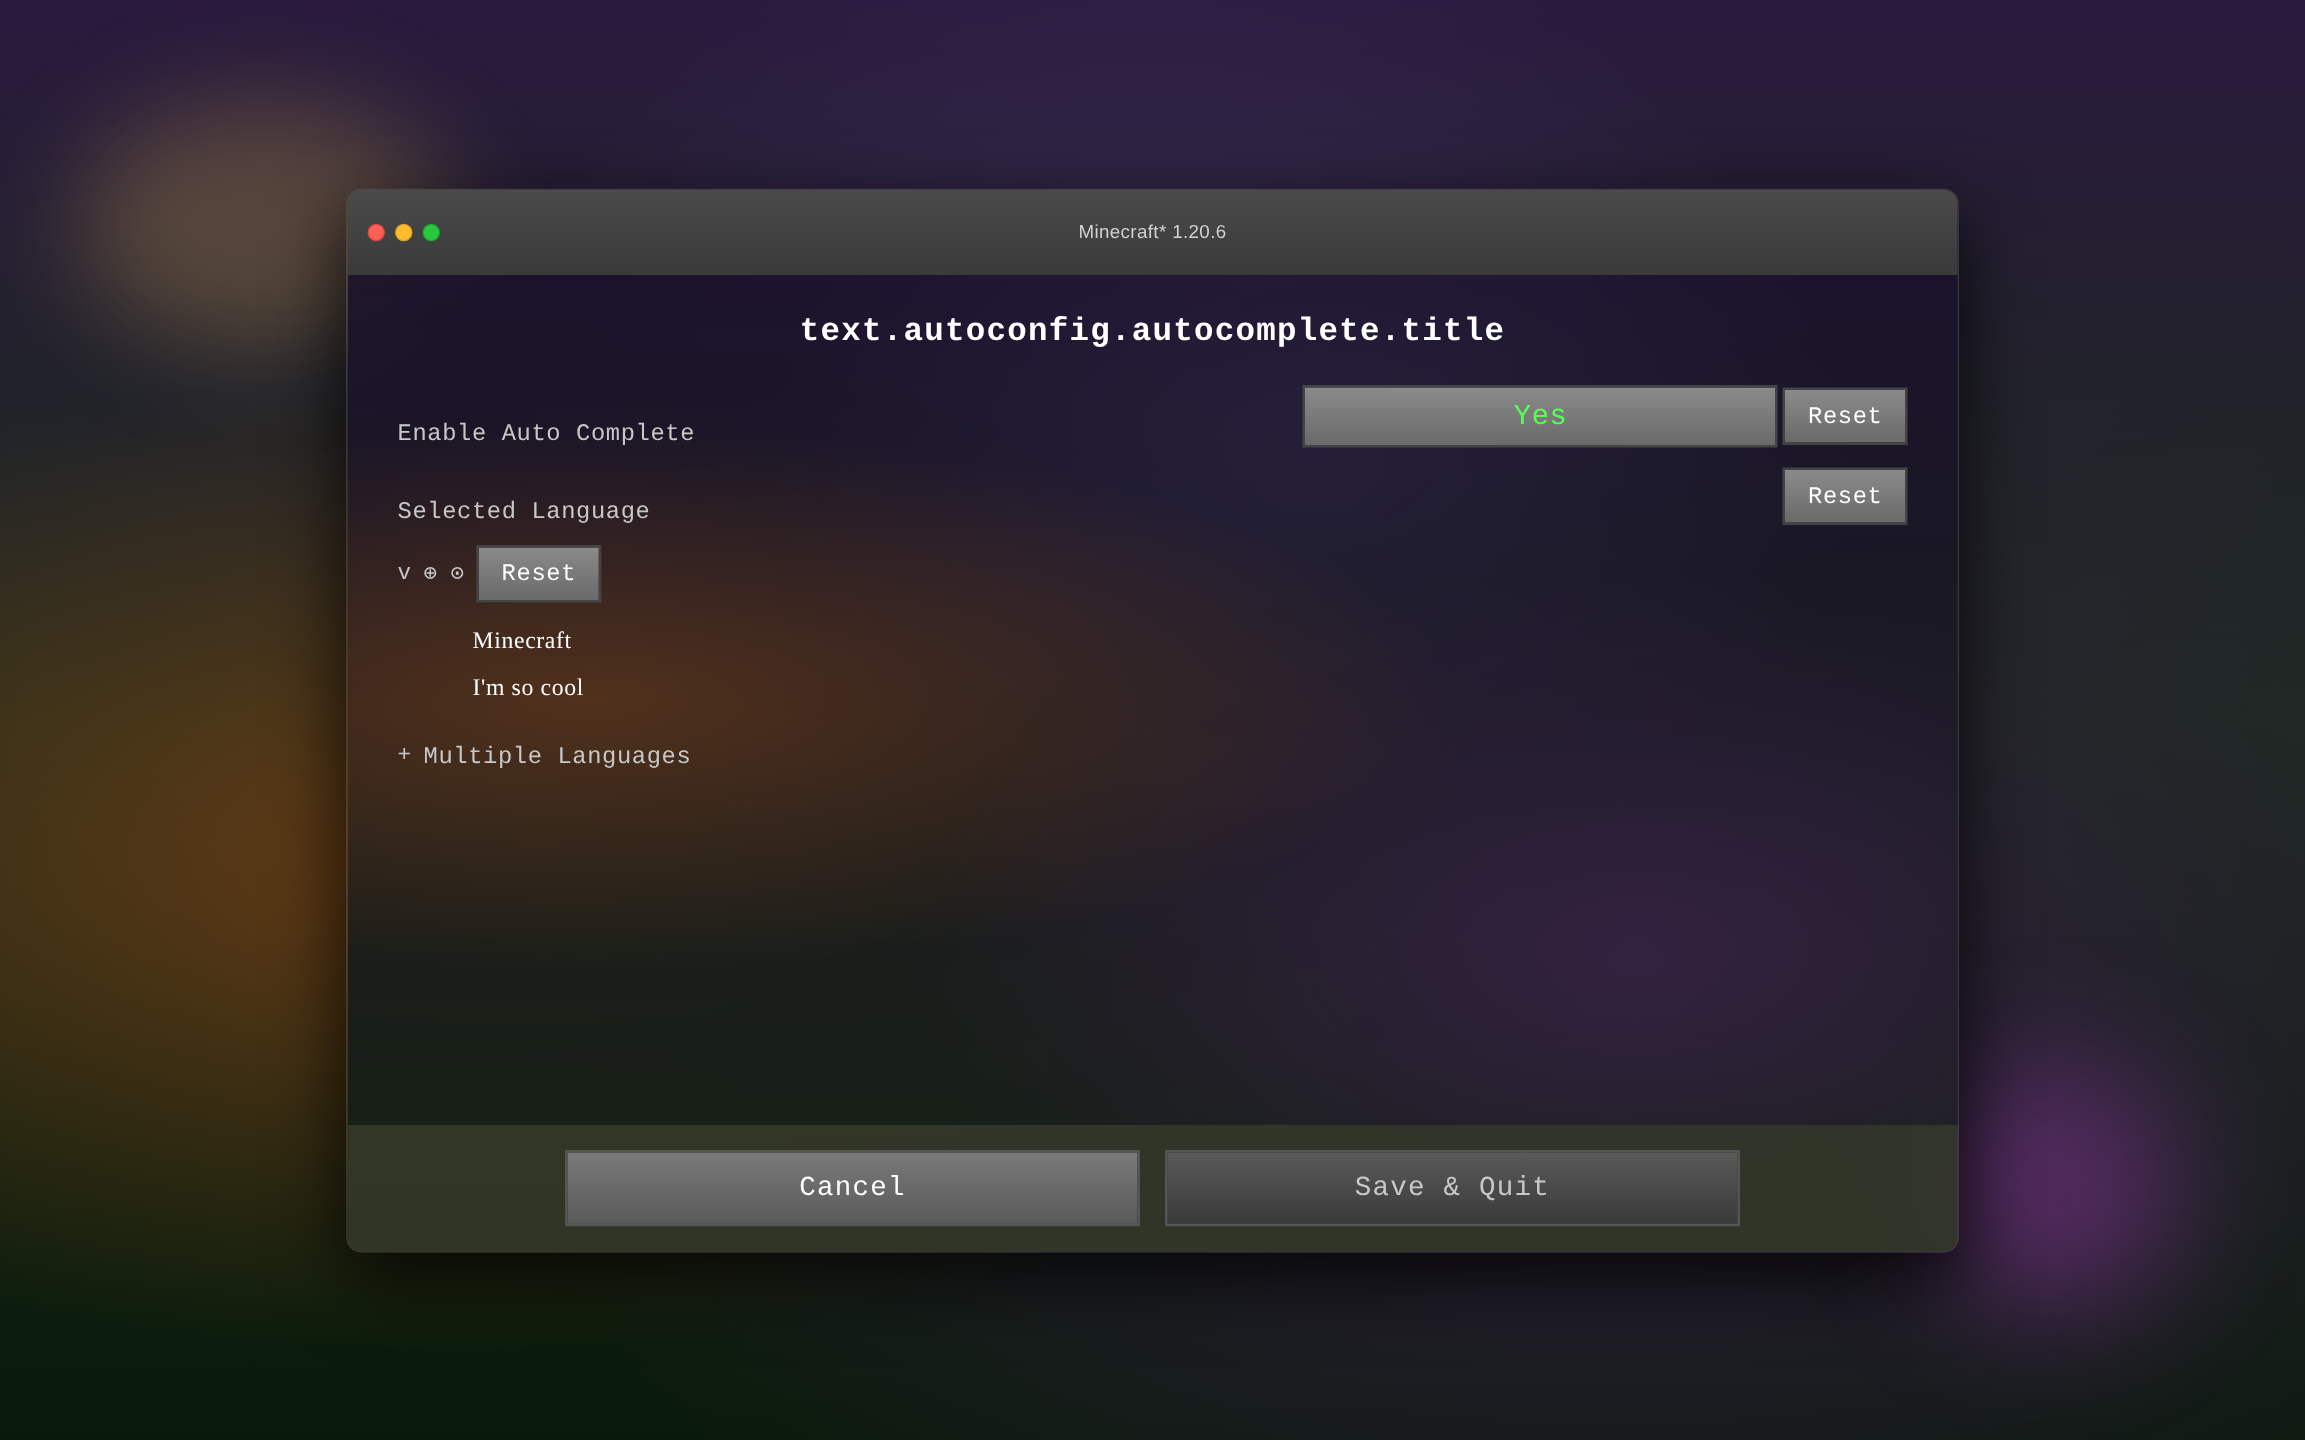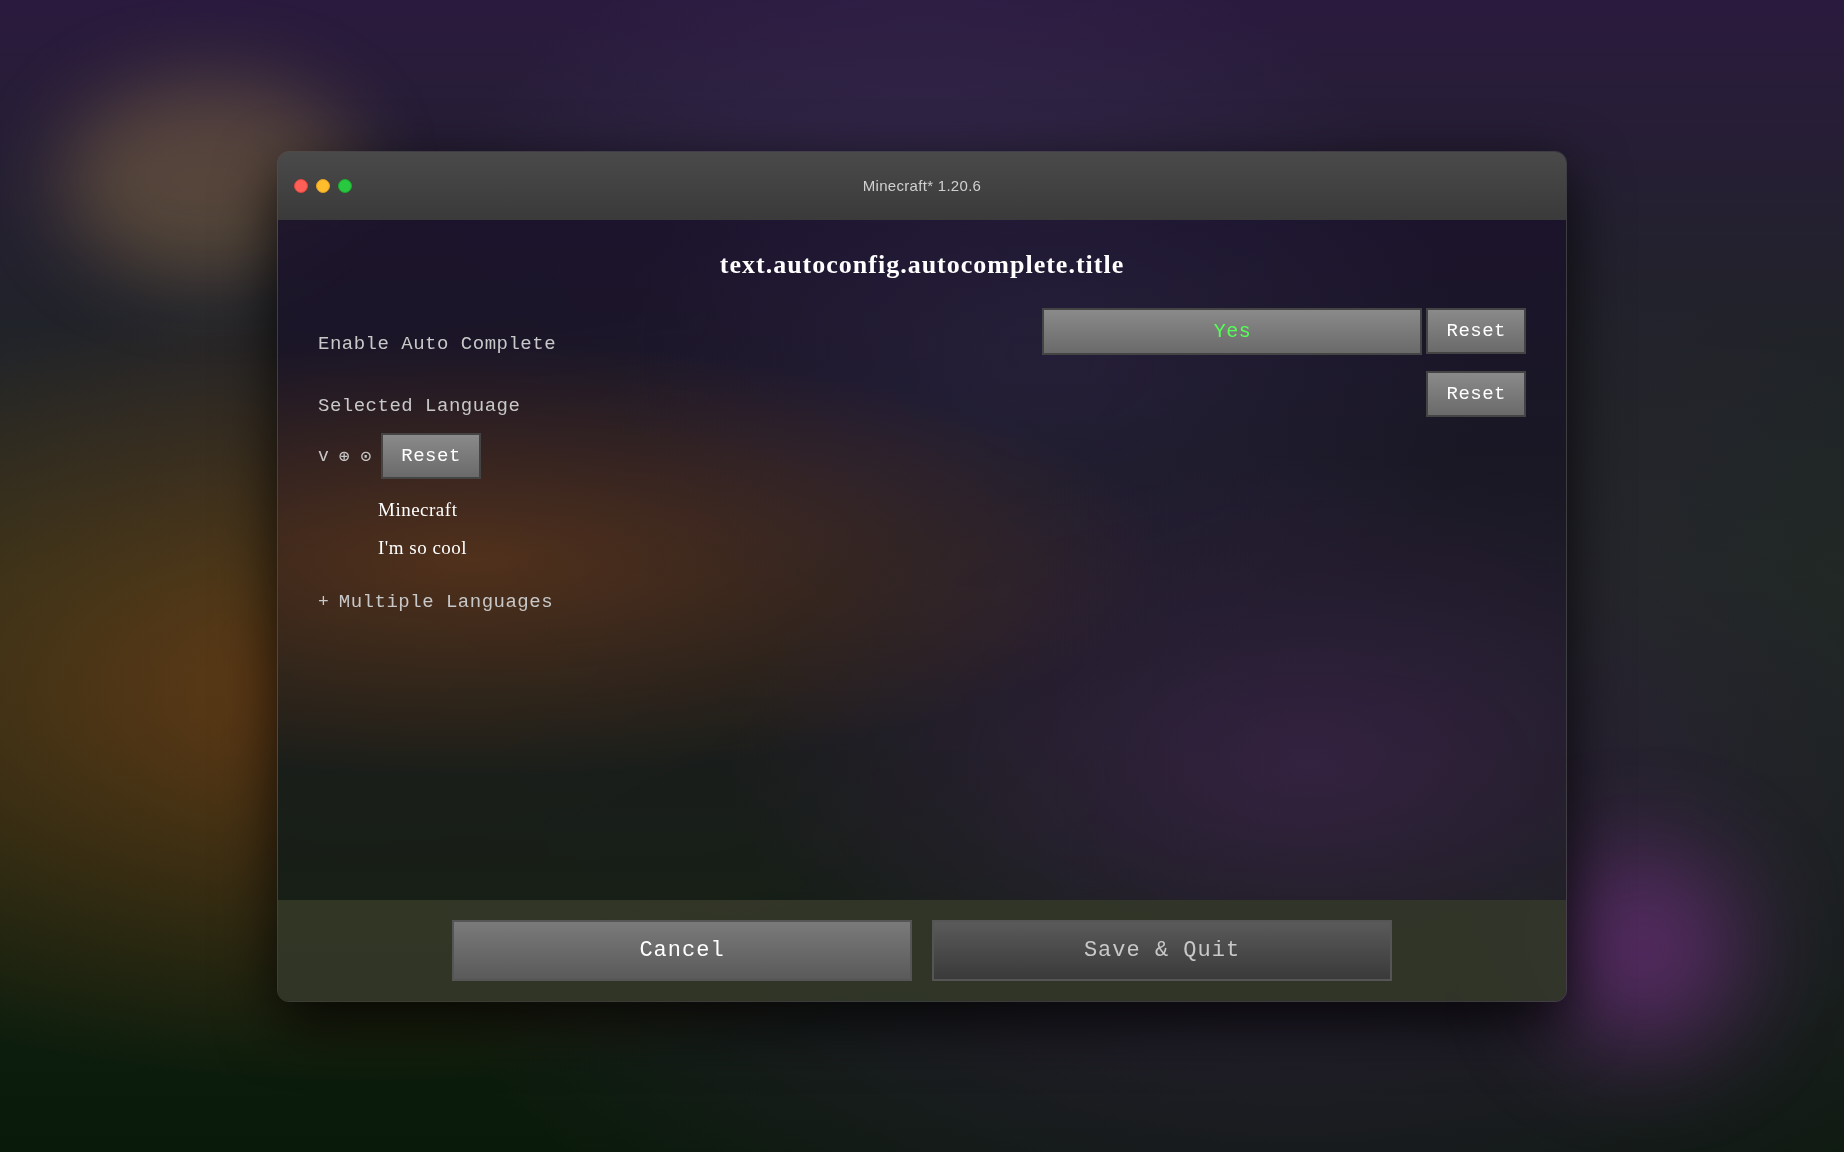--- a/index.html
+++ b/index.html
@@ -114,21 +114,21 @@
       z-index: 0;
     }
 
     .page-title {
       text-align: center;
       color: #ffffff;
       font-size: 26px;
       font-weight: bold;
       letter-spacing: 1px;
       margin-bottom: 28px;
-      font-family: Liberation Serif, serif;
+      font-family: Liberation Mono, monospace;
       position: relative;
       z-index: 1;
     }
 
     
     .search-container {
       position: relative;
       z-index: 1;
       margin-bottom: 30px;
     }
@@ -168,21 +168,21 @@
     .setting-controls {
       display: flex;
       gap: 4px;
       align-items: center;
     }
 
     .btn-value {
       background: linear-gradient(180deg, #8a8a8a 0%, #6a6a6a 100%);
       border: 2px solid #444;
       color: #55ff55;
-      font-size: 20px;
+      font-size: 23px;
       font-family: 'Courier New', Courier, monospace;
       padding: 10px 0;
       width: 380px;
       text-align: center;
       cursor: pointer;
       letter-spacing: 0.5px;
     }
 
     .btn-value.text-white {
       color: #ffffff;

